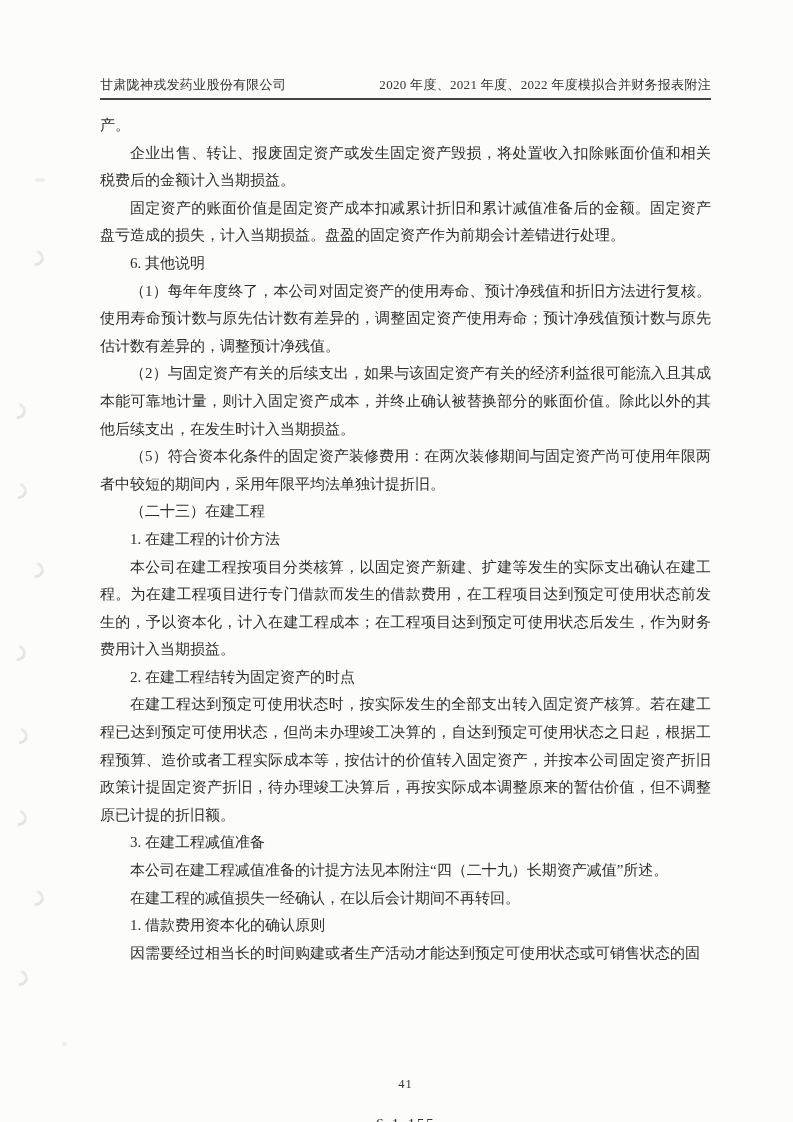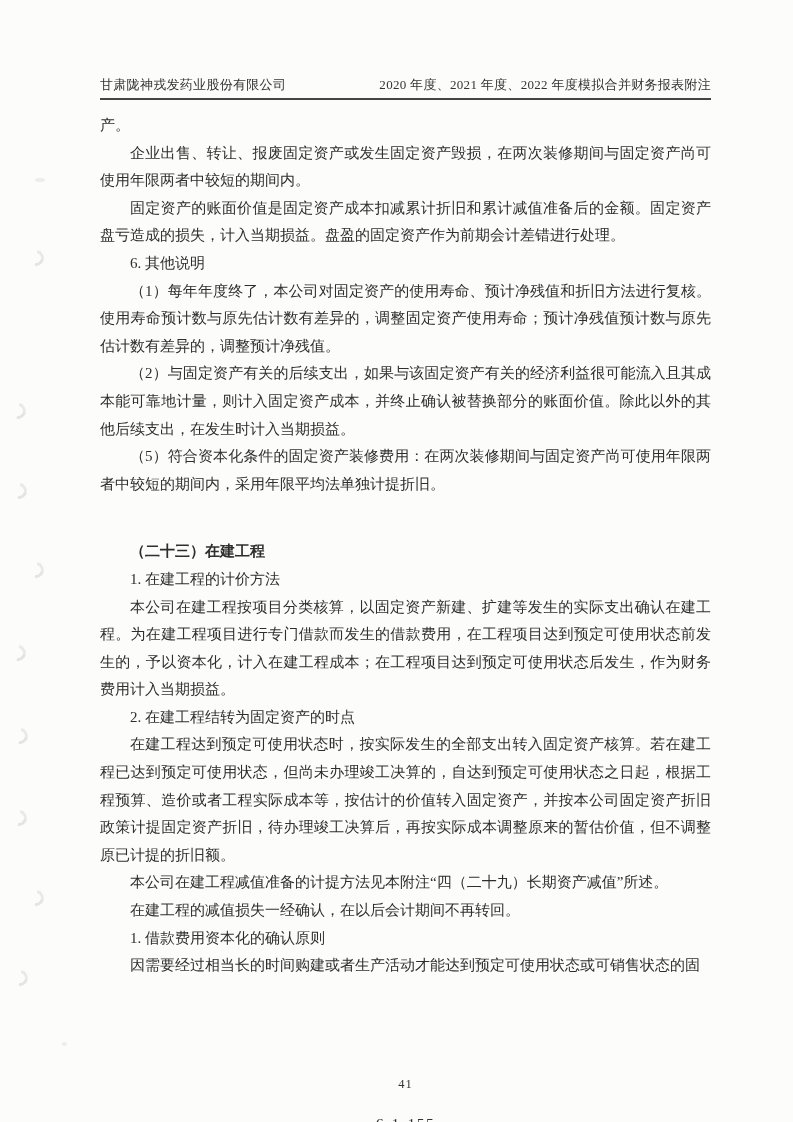--- a/index.html
+++ b/index.html
@@ -54,21 +54,21 @@
   .body {
     margin-top: 12px;
     height: 944px;
     overflow: hidden;
     font-size: 15px;
     line-height: 27.6px;
     text-align: justify;
   }
   .para { text-indent: 2em; }
   .p-cont { text-indent: 0; }
-  .p-heading { font-weight: bold; margin-top: 40px; }
+  .p-heading { font-weight: normal; }
   .footer {
     position: absolute;
     left: 100px;
     top: 1076px;
     width: 611px;
     text-align: center;
     color: #333331;
   }
   .footer .pageno {
     font-size: 12.5px;
@@ -102,21 +102,21 @@
   <div class="content">
     <div class="header">
       <span>甘肃陇神戎发药业股份有限公司</span>
       <span>2020 年度、2021 年度、2022 年度模拟合并财务报表附注</span>
     </div>
 
     <div class="body">
 
         <p class="para p-cont">产。</p>
 
-        <p class="para p-body">企业出售、转让、报废固定资产或发生固定资产毁损，在两次装修期间与固定资产尚可使用年限两者中较短的期间内。</p>
+        <p class="para p-body">企业出售、转让、报废固定资产或发生固定资产毁损，将处置收入扣除账面价值和相关税费后的金额计入当期损益。</p>
 
         <p class="para p-body">固定资产的账面价值是固定资产成本扣减累计折旧和累计减值准备后的金额。固定资产盘亏造成的损失，计入当期损益。盘盈的固定资产作为前期会计差错进行处理。</p>
 
         <p class="para p-body">6. 其他说明</p>
 
         <p class="para p-body">（1）每年年度终了，本公司对固定资产的使用寿命、预计净残值和折旧方法进行复核。使用寿命预计数与原先估计数有差异的，调整固定资产使用寿命；预计净残值预计数与原先估计数有差异的，调整预计净残值。</p>
 
         <p class="para p-body">（2）与固定资产有关的后续支出，如果与该固定资产有关的经济利益很可能流入且其成本能可靠地计量，则计入固定资产成本，并终止确认被替换部分的账面价值。除此以外的其他后续支出，在发生时计入当期损益。</p>
 
         <p class="para p-body">（5）符合资本化条件的固定资产装修费用：在两次装修期间与固定资产尚可使用年限两者中较短的期间内，采用年限平均法单独计提折旧。</p>
@@ -124,20 +124,21 @@
         <p class="para p-heading">（二十三）在建工程</p>
 
         <p class="para p-body">1. 在建工程的计价方法</p>
 
         <p class="para p-body">本公司在建工程按项目分类核算，以固定资产新建、扩建等发生的实际支出确认在建工程。为在建工程项目进行专门借款而发生的借款费用，在工程项目达到预定可使用状态前发生的，予以资本化，计入在建工程成本；在工程项目达到预定可使用状态后发生，作为财务费用计入当期损益。</p>
 
         <p class="para p-body">2. 在建工程结转为固定资产的时点</p>
 
         <p class="para p-body">在建工程达到预定可使用状态时，按实际发生的全部支出转入固定资产核算。若在建工程已达到预定可使用状态，但尚未办理竣工决算的，自达到预定可使用状态之日起，根据工程预算、造价或者工程实际成本等，按估计的价值转入固定资产，并按本公司固定资产折旧政策计提固定资产折旧，待办理竣工决算后，再按实际成本调整原来的暂估价值，但不调整原已计提的折旧额。</p>
 
+        <p class="para p-body">3. 在建工程减值准备</p>
 
         <p class="para p-body">本公司在建工程减值准备的计提方法见本附注“四（二十九）长期资产减值”所述。</p>
 
         <p class="para p-body">在建工程的减值损失一经确认，在以后会计期间不再转回。</p>
 
 
 
         <p class="para p-body">1. 借款费用资本化的确认原则</p>
 
         <p class="para p-body">因需要经过相当长的时间购建或者生产活动才能达到预定可使用状态或可销售状态的固</p>

